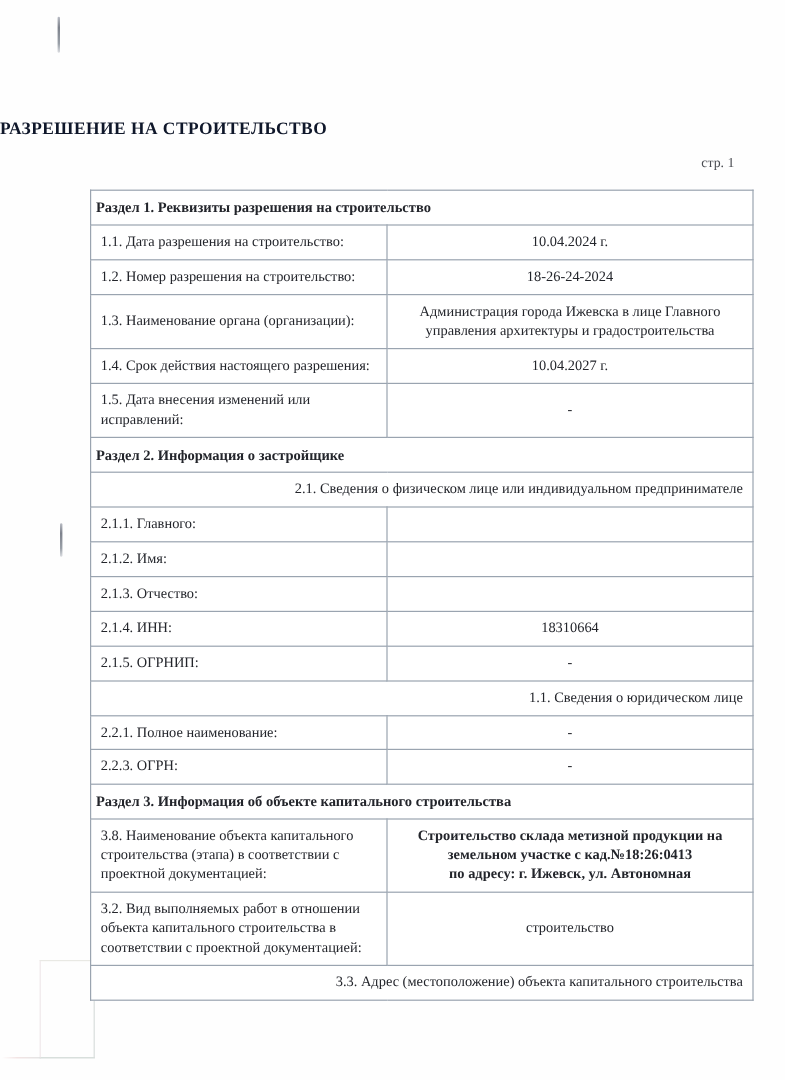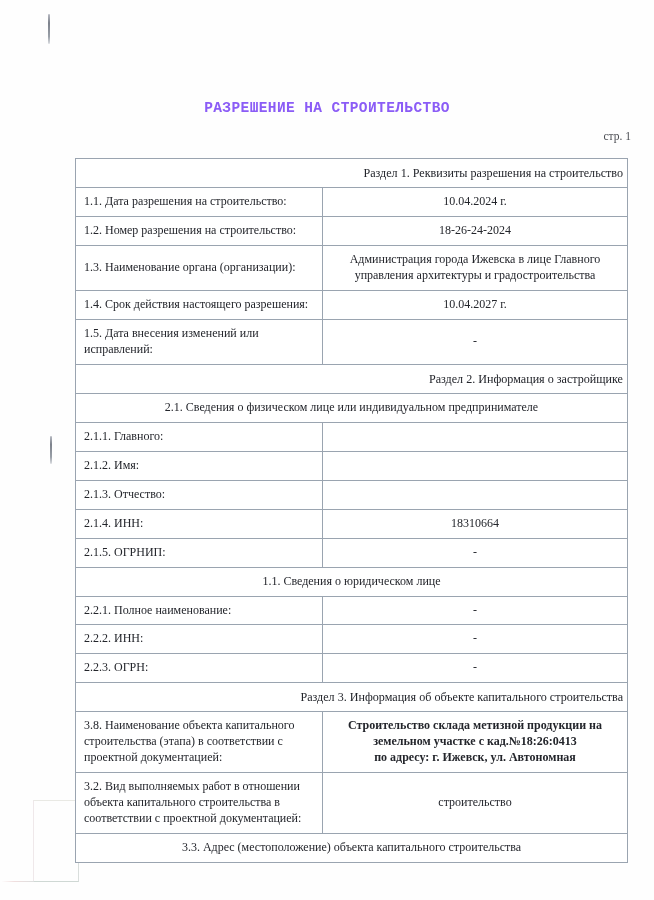--- a/index.html
+++ b/index.html
@@ -53,30 +53,28 @@
     height: 1px;
     background: linear-gradient(to right, #ffffff, #f0dede 40%, #dcdede);
   }
 
   
   .doc-title {
     position: absolute;
     left: 0;
     right: 0;
     top: 100px;
-    text-align: center;
     font-weight: bold;
     font-size: 14.5px;
     letter-spacing: 0.4px;
-    color: #8b5cf6;
-    font-family: Liberation Mono, monospace;
+    color: #0f172a;
   }
   .page-marker {
     position: absolute;
-    right: 23px;
+    right: 42px;
     top: 130px;
     font-size: 11.5px;
     color: #4a4c52;
   }
 
   
   .doc-table {
     position: absolute;
     left: 75px;
     top: 158px;
@@ -90,27 +88,27 @@
     font-size: 12px;
     line-height: 1.33;
     vertical-align: middle;
     color: #23252b;
     background: #ffffff;
   }
   .col-label { width: 247px; }
   .col-value { width: 305px; }
 
   .section-head td {
-    text-align: right;
-    font-weight: normal;
+    text-align: left;
+    font-weight: bold;
     font-size: 12.1px;
     padding: 6px 4px;
   }
   .full-row td {
-    text-align: center;
+    text-align: right;
   }
   .val {
     text-align: center;
     margin-top: 39px;
   }
   .val-strong {
     text-align: center;
     font-weight: bold;
     line-height: 1.35;
   }
@@ -203,24 +201,20 @@
 
       <tr class="full-row">
         <td colspan="2" class="label">1.1. Сведения о юридическом лице</td>
       </tr>
 
       <tr>
         <td class="label">2.2.1. Полное наименование:</td>
         <td class="val">-</td>
       </tr>
 
-      <tr>
-        <td class="label">2.2.2. ИНН:</td>
-        <td class="val">-</td>
-      </tr>
 
       <tr>
         <td class="label">2.2.3. ОГРН:</td>
         <td class="val">-</td>
       </tr>
 
       <tr class="section-head">
         <td colspan="2">Раздел 3. Информация об объекте капитального строительства</td>
       </tr>
 

